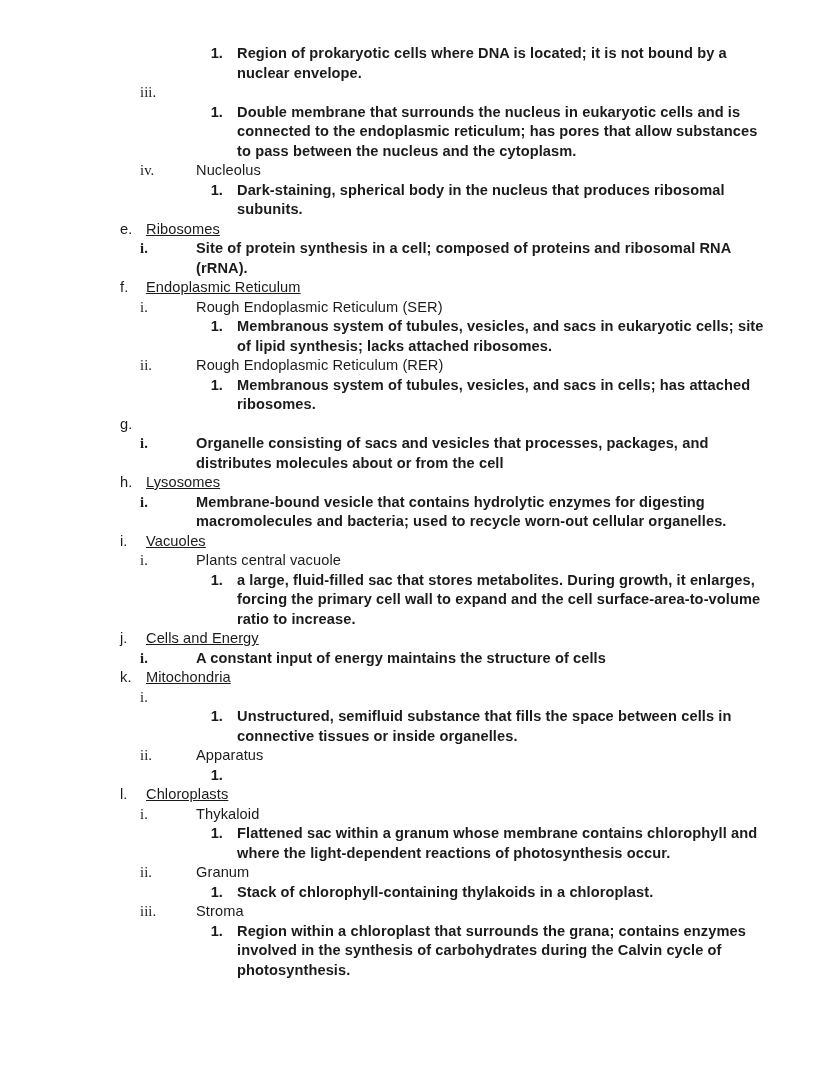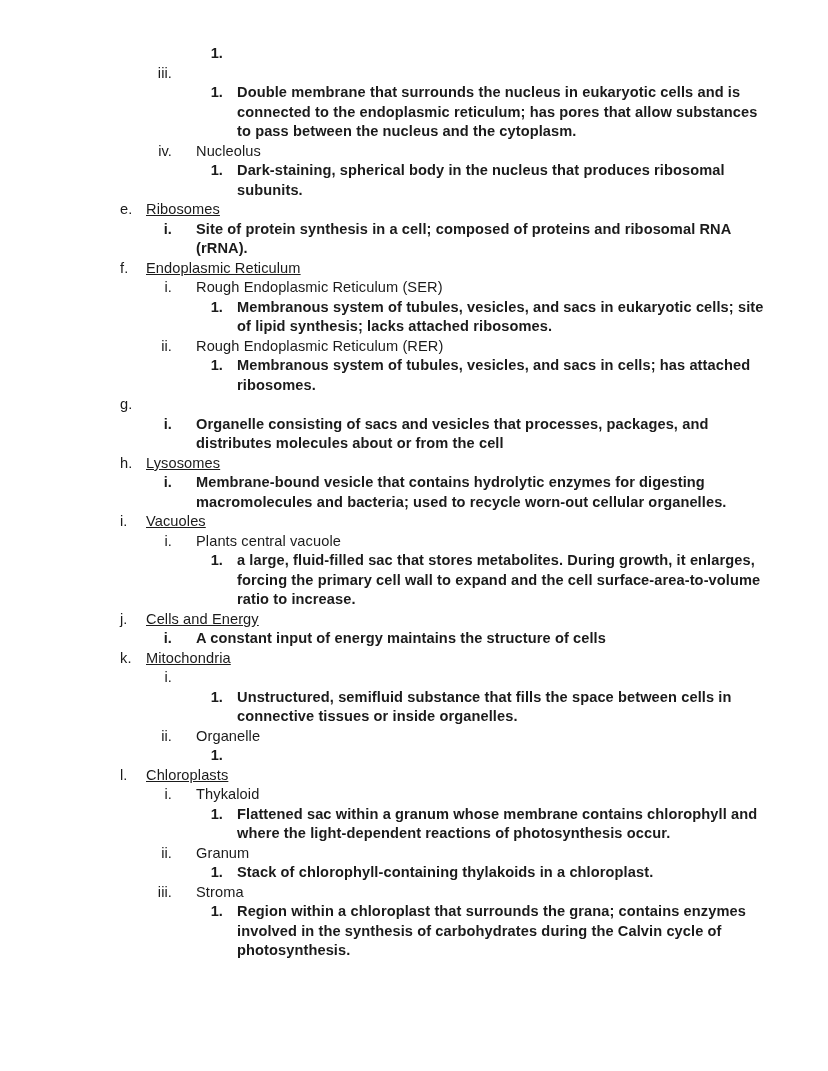--- a/index.html
+++ b/index.html
@@ -40,36 +40,38 @@
   .text {
     flex: 1 1 auto;
     white-space: pre-line;
     padding-right: 40px;
   }
   .level-letter { padding-left: 120px; }
   .level-letter .marker { width: 26px; text-align: left; }
   .level-letter .text { padding-left: 0; text-decoration: underline; }
 
   .level-roman { padding-left: 140px; }
-  .level-roman .marker { width: 32px; text-align: right; }
+  .level-roman .marker { width: 32px; text-align: left; font-family: Liberation Serif, serif; }
   .level-roman .text { padding-left: 24px; }
 
   .level-number { padding-left: 170px; }
   .level-number .marker { width: 53px; text-align: right; }
   .level-number .text { padding-left: 14px; }
 
   .bold { font-weight: 700; }
 </style>
 </head>
 <body style="background: rgb(255, 255, 255);">
 
 <div class="page">
   <div class="doc" id="outline" style="color: rgb(27, 27, 27);">
       <div class="row level-number bold">
     <span class="marker">1.</span>
+    <span class="text">Region of prokaryotic cells where DNA is located; it is not bound by a
+nuclear envelope.</span>
   </div>
       <div class="row level-roman">
     <span class="marker">iii.</span>
   </div>
       <div class="row level-number bold">
     <span class="marker">1.</span>
     <span class="text">Double membrane that surrounds the nucleus in eukaryotic cells and is
 connected to the endoplasmic reticulum; has pores that allow substances
 to pass between the nucleus and the cytoplasm.</span>
   </div>
@@ -159,21 +161,21 @@
       <div class="row level-roman">
     <span class="marker">i.</span>
   </div>
       <div class="row level-number bold">
     <span class="marker">1.</span>
     <span class="text">Unstructured, semifluid substance that fills the space between cells in
 connective tissues or inside organelles.</span>
   </div>
       <div class="row level-roman">
     <span class="marker">ii.</span>
-    <span class="text">Organelle</span>
+    <span class="text">Apparatus</span>
   </div>
       <div class="row level-number bold">
     <span class="marker">1.</span>
   </div>
       <div class="row level-letter">
     <span class="marker">l.</span>
     <span class="text">Chloroplasts</span>
   </div>
       <div class="row level-roman">
     <span class="marker">i.</span>

